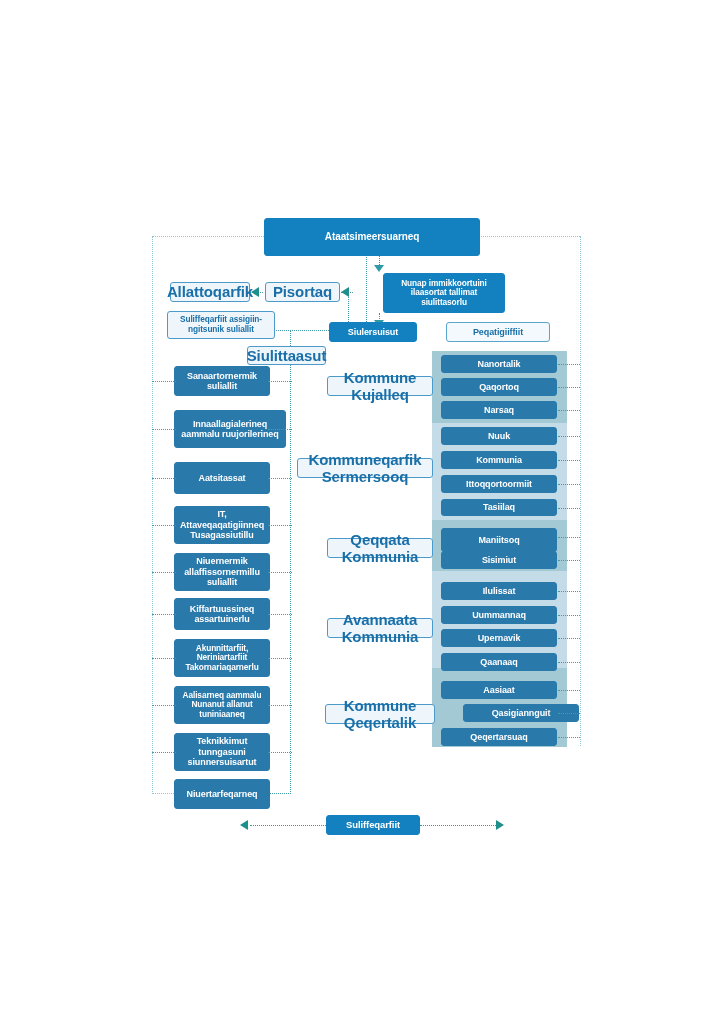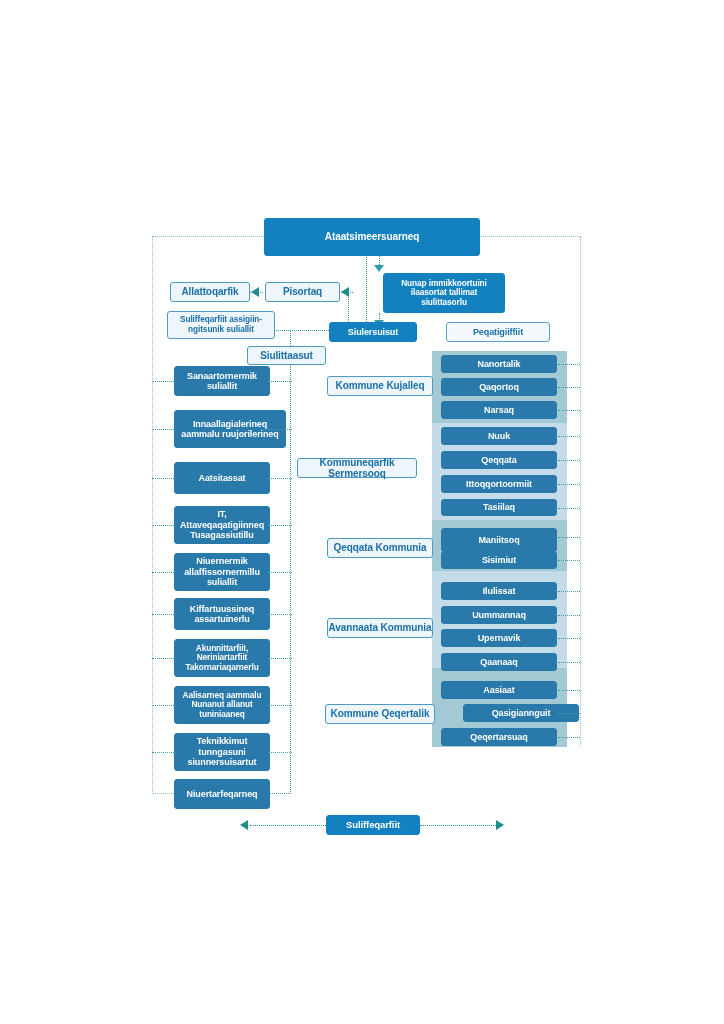--- a/index.html
+++ b/index.html
@@ -44,21 +44,21 @@
     color: #ffffff;
     border: 1px solid #2a79ab;
     font-size: 9px;
     font-weight: bold;
   }
   
   .n-outline {
     background: #eef6fb;
     color: #1a6fa8;
     border: 1.3px solid #4b9ac9;
-    font-size: 10px;
+    font-size: 15px;
     font-weight: bold;
   }
   .n-outline-plain {
     background: #f3f9fc;
     color: #1a6fa8;
     border: 1.3px solid #5aa5d0;
     font-size: 9px;
     font-weight: bold;
   }
   
@@ -195,35 +195,35 @@
   <div class="dot-h" style="left:152px; top:705px; width:24px;"></div>
   <div class="dot-h" style="left:268px; top:705px; width:24px;"></div>
 
   <div class="node n-steel" style="left:174px; top:733px; width:96px; height:38px;">Teknikkimut tunngasuni siunnersuisartut</div>
   <div class="dot-h" style="left:152px; top:752px; width:24px;"></div>
   <div class="dot-h" style="left:268px; top:752px; width:24px;"></div>
 
   <div class="node n-steel" style="left:174px; top:779px; width:96px; height:30px;">Niuertarfeqarneq</div>
 
   <div class="node n-outline" style="left:327px; top:376px; width:106px; height:20px;">Kommune Kujalleq</div>
-  <div class="node n-outline" style="left:297px; top:458px; width:120px; height:20px;">Kommuneqarfik Sermersooq</div>
+  <div class="node n-outline" style="left:297px; top:458px; width:136px; height:20px;">Kommuneqarfik Sermersooq</div>
   <div class="node n-outline" style="left:327px; top:538px; width:106px; height:20px;">Qeqqata Kommunia</div>
   <div class="node n-outline" style="left:327px; top:618px; width:106px; height:20px;">Avannaata Kommunia</div>
   <div class="node n-outline" style="left:325px; top:704px; width:110px; height:20px;">Kommune Qeqertalik</div>
 
   <div class="node n-steel" style="left:441px; top:355px; width:116px; height:18px;">Nanortalik</div>
   <div class="dot-h" style="left:558px; top:364px; width:22px;"></div>
   <div class="node n-steel" style="left:441px; top:378px; width:116px; height:18px;">Qaqortoq</div>
   <div class="dot-h" style="left:558px; top:387px; width:22px;"></div>
   <div class="node n-steel" style="left:441px; top:401px; width:116px; height:18px;">Narsaq</div>
   <div class="dot-h" style="left:558px; top:410px; width:22px;"></div>
 
   <div class="node n-steel" style="left:441px; top:427px; width:116px; height:18px;">Nuuk</div>
   <div class="dot-h" style="left:558px; top:436px; width:22px;"></div>
-  <div class="node n-steel" style="left:441px; top:451px; width:116px; height:18px;">Qeqqata</div>
+  <div class="node n-steel" style="left:441px; top:451px; width:116px; height:18px;">Kommunia</div>
   <div class="dot-h" style="left:558px; top:460px; width:22px;"></div>
   <div class="node n-steel" style="left:441px; top:475px; width:116px; height:18px;">Ittoqqortoormiit</div>
   <div class="dot-h" style="left:558px; top:484px; width:22px;"></div>
   <div class="node n-steel" style="left:441px; top:499px; width:116px; height:17px;">Tasiilaq</div>
   <div class="dot-h" style="left:558px; top:508px; width:22px;"></div>
 
   <div class="node n-steel" style="left:441px; top:528px; width:116px; height:24px;">Maniitsoq</div>
   <div class="dot-h" style="left:558px; top:537px; width:22px;"></div>
   <div class="node n-steel" style="left:441px; top:551px; width:116px; height:18px;">Sisimiut</div>
   <div class="dot-h" style="left:558px; top:560px; width:22px;"></div>

